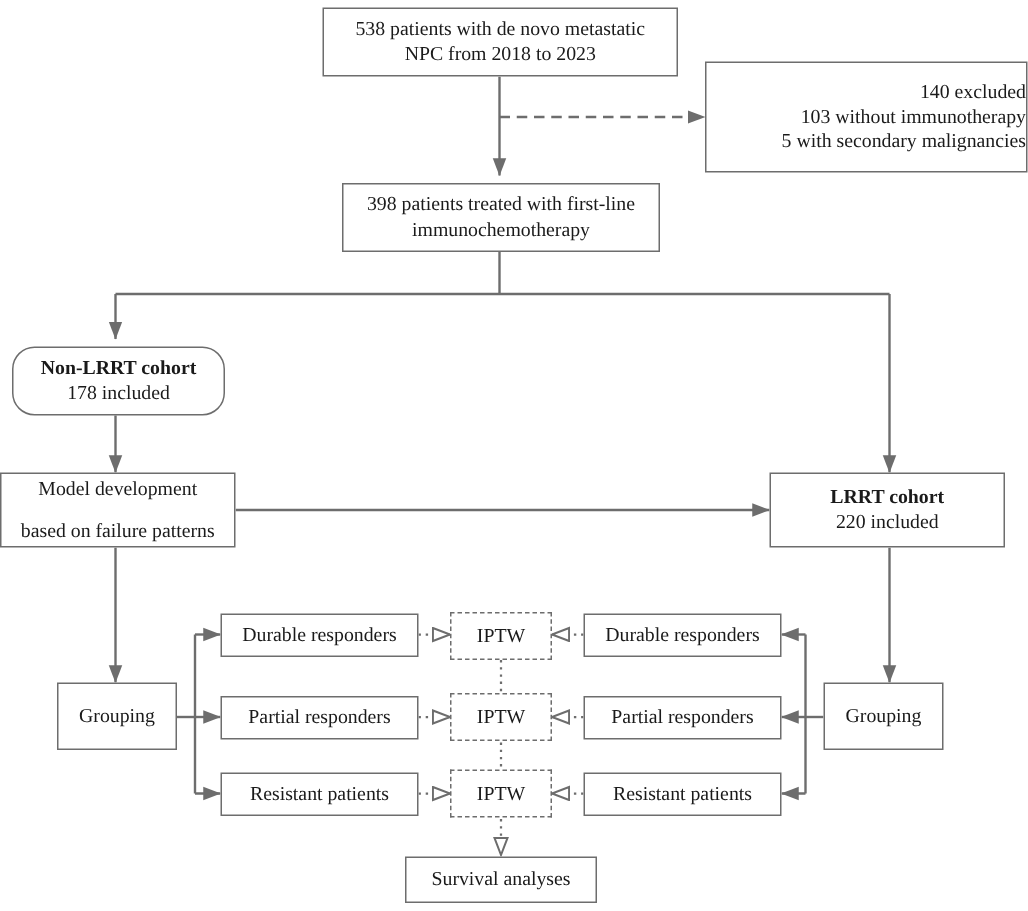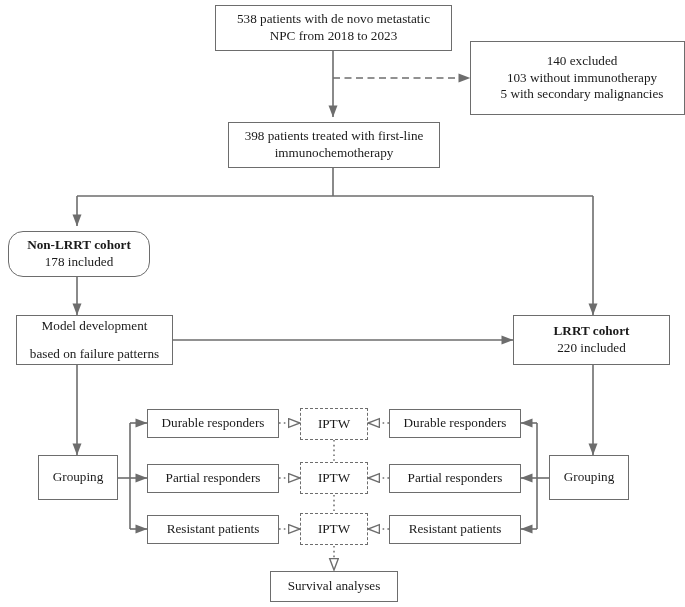--- a/index.html
+++ b/index.html
@@ -3,21 +3,21 @@
 <meta charset="utf-8">
 <style>
   html,body{margin:0;padding:0;background:#ffffff;}
   body{width:685px;height:607px;position:relative;overflow:hidden;
        font-family:"Liberation Serif","DejaVu Serif",serif;color:#1a1a1a;}
   #flow{position:absolute;left:0;top:0;width:685px;height:607px;}
   .node{position:absolute;box-sizing:border-box;border:1.6px solid #6d6d6d;
         background:#ffffff;display:flex;flex-direction:column;
         align-items:center;justify-content:center;text-align:center;
         font-size:13.2px;line-height:1.28;z-index:3;}
-  .node.left-align{align-items:center;text-align:left;padding-left:9px;}
+  .node.left-align{align-items:flex-end;text-align:left;padding-left:9px;}
   .node .ln{display:block;white-space:nowrap;}
   .node .ln.b{font-weight:bold;}
   .node.dashed{border:1.6px dashed #6d6d6d;}
   svg#edges{position:absolute;left:0;top:0;width:685px;height:607px;z-index:1;}
 </style>
 </head>
 <body>
 
 <div id="flow">
 
@@ -92,21 +92,21 @@
   <div class="node" style="left:228px;top:122px;width:212px;height:46px;">
     <span class="ln">398 patients treated with first-line</span>
     <span class="ln">immunochemotherapy</span>
   </div>
 
   <div class="node" style="left:8px;top:231px;width:142px;height:46px;border-radius:15px;">
     <span class="ln b">Non-LRRT cohort</span>
     <span class="ln">178 included</span>
   </div>
 
-  <div class="node" style="left:16px;top:315px;width:157px;height:50px;gap:11px;">
+  <div class="node" style="left:0px;top:315px;width:157px;height:50px;gap:11px;">
     <span class="ln">Model development</span>
     <span class="ln">based on failure patterns</span>
   </div>
 
   <div class="node" style="left:513px;top:315px;width:157px;height:50px;">
     <span class="ln b">LRRT cohort</span>
     <span class="ln">220 included</span>
   </div>
 
   <div class="node" style="left:38px;top:455px;width:80px;height:45px;">

